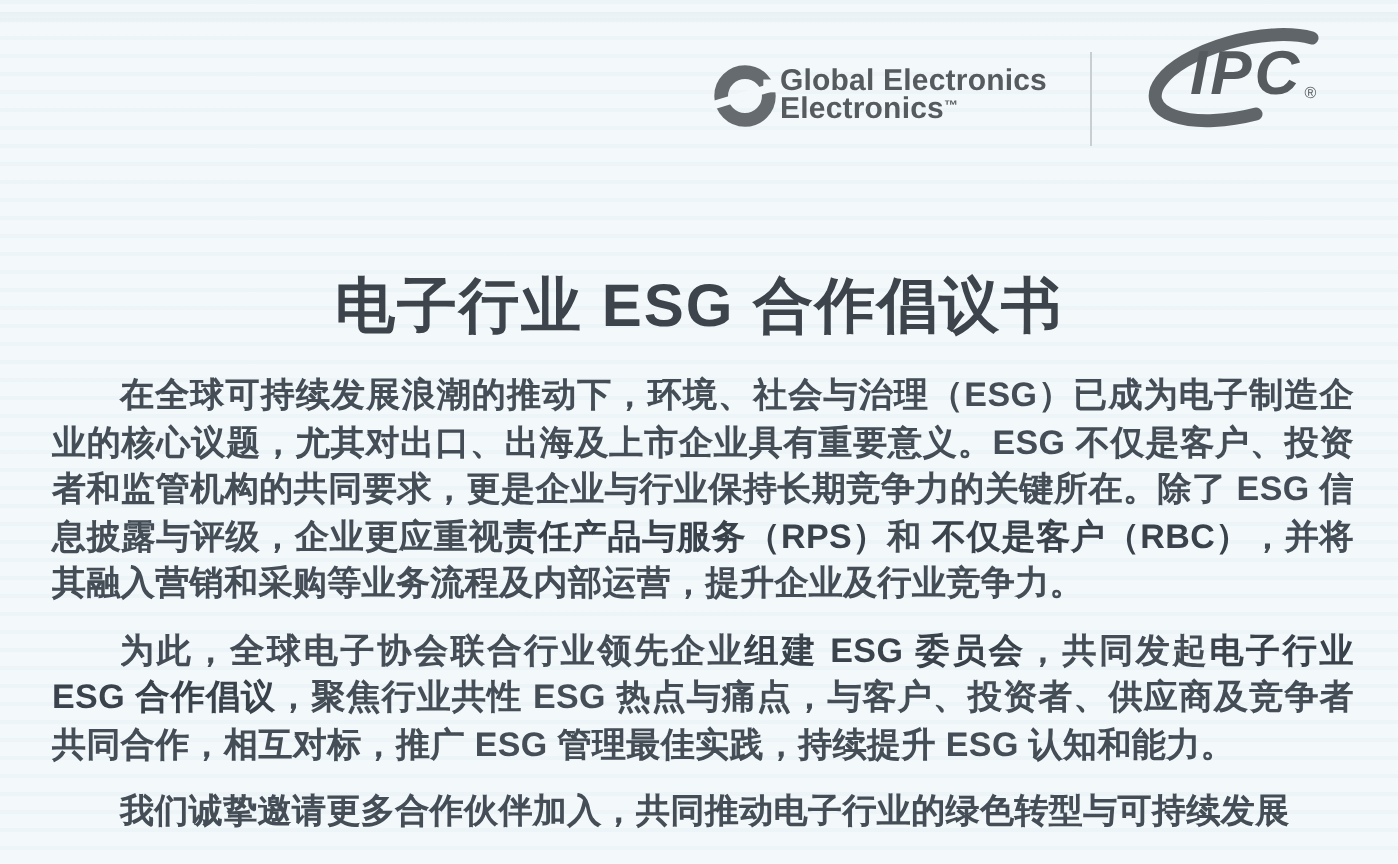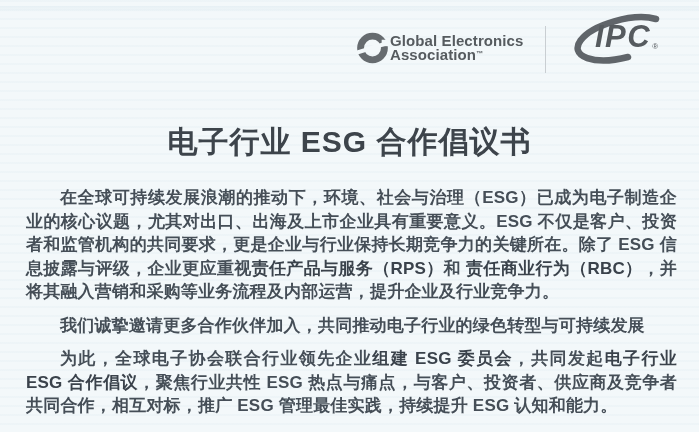--- a/index.html
+++ b/index.html
@@ -56,21 +56,21 @@
     white-space:nowrap;
   }
   .ipc-word .reg{
     font-style:normal;font-weight:normal;
     font-size:8px;letter-spacing:0;
     vertical-align:-2px;margin-left:1px;
   }
 
   
   .doc-title{
-    position:absolute;left:0;top:122px;width:699px;
+    position:absolute;left:0;top:134px;width:699px;
     margin:0;text-align:center;
     font-size:30px;line-height:40px;font-weight:bold;
     letter-spacing:1px;
     color:var(--title,#3d444b);
   }
 
   
   .doc-body{
     position:absolute;left:26px;top:186px;width:651px;
     font-size:17px;line-height:23.5px;
@@ -92,38 +92,38 @@
     <div class="gea-logo">
       <span>
         <svg class="gea-mark" viewBox="0 0 36 38" aria-hidden="true">
           <circle cx="18" cy="19" r="13" fill="none" stroke="#666b6f" stroke-width="7.5"></circle>
           <rect x="-6" y="16.5" width="48" height="4.5" fill="#f3f8fa" transform="rotate(-17 18 19)"></rect>
           <rect x="28" y="10" width="8" height="7" fill="#f3f8fa"></rect>
         </svg>
       </span>
       <span class="gea-text">
         <span>Global Electronics</span><br>
-        <span>Association</span><span class="tm">™</span>
+        <span>Electronics</span><span class="tm">™</span>
       </span>
     </div>
 
     <div class="logo-divider"></div>
 
     <div class="ipc-logo">
       <span>
         <svg class="ipc-swoosh" width="132" height="54" viewBox="0 0 132 54" aria-hidden="true">
           <path d="M 100,7 A 46,19 -14 1 0 72,45" fill="none" stroke="#60656a" stroke-width="6.5" stroke-linecap="round"></path>
         </svg>
       </span>
       <span class="ipc-word">
         <span>IPC</span><span class="reg">®</span>
       </span>
     </div>
   </header>
 
   <h1 class="doc-title">电子行业 ESG 合作倡议书</h1>
 
   <main class="doc-body">
-    <p><span class="seg">在全球可持续发展浪潮的推动下，环境、社会与治理（ESG）已成为电子制造企业的核心议题，尤其对出口、出海及上市企业具有重要意义。ESG 不仅是客户、投资者和监管机构的共同要求，更是企业与行业保持长期竞争力的关键所在。除了 ESG 信息披露与评级，企业更应重视</span><span class="seg seg-bold">责任产品与服务（RPS）</span><span class="seg">和 </span><span class="seg seg-bold">责任商业行为（RBC）</span><span class="seg">，并将其融入营销和采购等业务流程及内部运营，提升企业及行业竞争力。</span></p>
+    <p><span class="seg">在全球可持续发展浪潮的推动下，环境、社会与治理（ESG）已成为电子制造企业的核心议题，尤其对出口、出海及上市企业具有重要意义。ESG 不仅是客户、投资者和监管机构的共同要求，更是企业与行业保持长期竞争力的关键所在。除了 ESG 信息披露与评级，企业更应重视</span><span class="seg seg-bold">责任产品与服务（RPS）</span><span class="seg">和 </span><span class="seg seg-bold">不仅是客户（RBC）</span><span class="seg">，并将其融入营销和采购等业务流程及内部运营，提升企业及行业竞争力。</span></p>
+    <p><span class="seg">为此，全球电子协会联合行业领先企业</span><span class="seg seg-bold">组建 ESG 委员会</span><span class="seg">，共同发起</span><span class="seg seg-bold">电子行业 ESG 合作倡议</span><span class="seg">，聚焦行业共性 ESG 热点与痛点，与客户、投资者、供应商及竞争者共同合作，相互对标，推广 ESG 管理最佳实践，持续提升 ESG 认知和能力。</span></p>
     <p><span class="seg">我们诚挚邀请更多合作伙伴加入，共同推动电子行业的绿色转型与可持续发展</span></p>
-    <p><span class="seg">为此，全球电子协会联合行业领先企业</span><span class="seg seg-bold">组建 ESG 委员会</span><span class="seg">，共同发起</span><span class="seg seg-bold">电子行业 ESG 合作倡议</span><span class="seg">，聚焦行业共性 ESG 热点与痛点，与客户、投资者、供应商及竞争者共同合作，相互对标，推广 ESG 管理最佳实践，持续提升 ESG 认知和能力。</span></p>
   </main>
 </div>
 
 </body></html>

